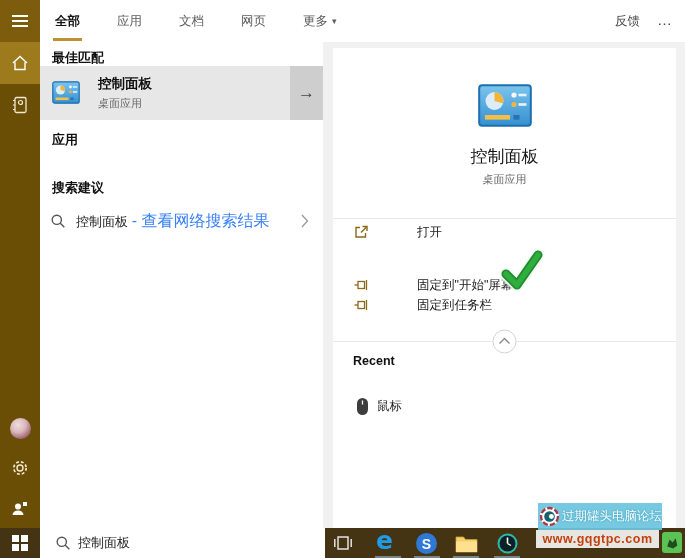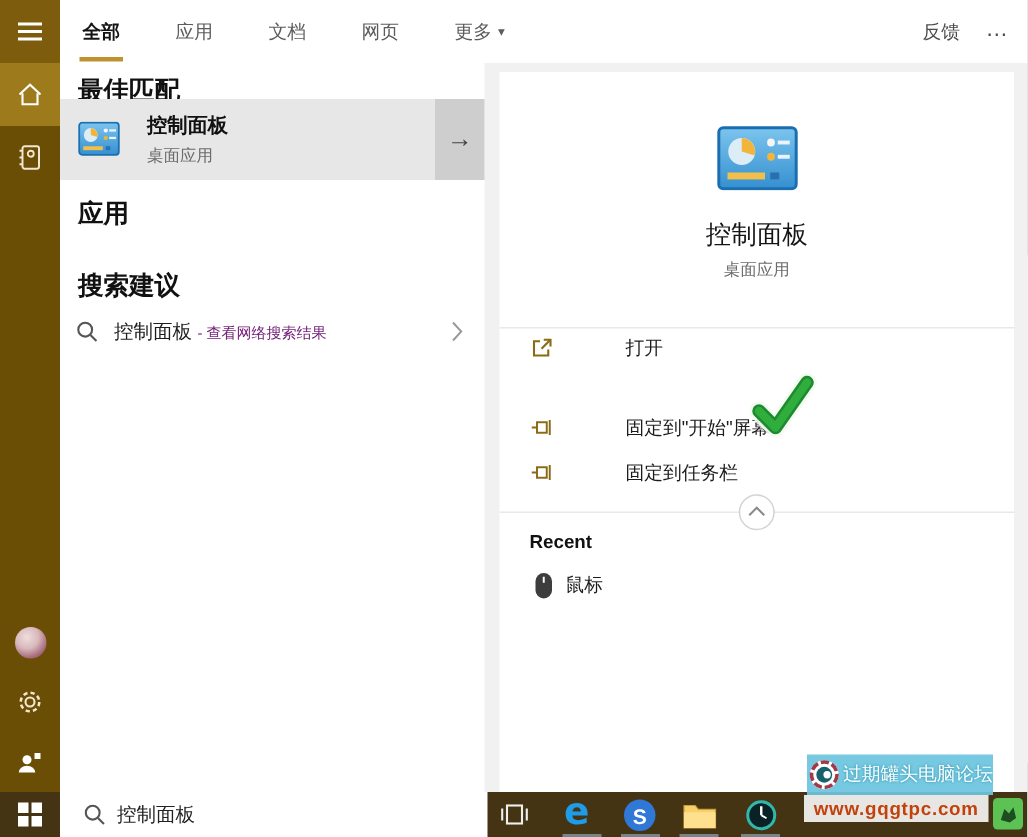--- a/index.html
+++ b/index.html
@@ -23,43 +23,43 @@
   .overflow{right:12px;top:0;height:42px;line-height:40px;font-size:15px;color:#4a4a4a;cursor:pointer;letter-spacing:1px;}
   
   .rail{left:0;top:42px;width:40px;height:486px;background:var(--sidebarBg,#6b4e06);}
   .rail-item{position:absolute;left:0;width:40px;height:42px;display:flex;align-items:center;justify-content:center;cursor:pointer;}
   .rail-item.active{background:var(--activeItemBg,#9d7b1d);}
   .avatar{left:10px;width:21px;height:21px;border-radius:50%;
     background:radial-gradient(circle at 38% 32%,#efdede 0%,#d8b8bc 40%,#a96e7e 70%,#77414e 100%);
     cursor:pointer;}
   
   .lpanel{left:40px;top:42px;width:283px;height:486px;background:#fff;}
-  .sec-header{position:absolute;left:12px;font-size:17px;font-weight:bold;color:#111;}
+  .sec-header{position:absolute;left:12px;font-size:13px;font-weight:bold;color:#111;}
   .bm-row{position:absolute;left:0;top:24px;width:250px;height:54px;background:var(--rowHighlight,#e7e7e7);cursor:pointer;}
   .bm-title{position:absolute;left:58px;top:9px;font-size:13.5px;font-weight:bold;color:#111;}
   .bm-sub{position:absolute;left:58px;top:30px;font-size:11px;color:#6b6b6b;}
   .bm-arrow{position:absolute;left:250px;top:24px;width:33px;height:54px;background:var(--arrowBtnBg,#cecece);
     display:flex;align-items:center;justify-content:center;font-size:17px;color:#444;cursor:pointer;}
   .srow{position:absolute;left:0;width:283px;height:32px;cursor:pointer;}
   .srow .lbl{position:absolute;left:36px;top:0;height:32px;line-height:32px;font-size:13px;color:#1c1c1c;white-space:nowrap;}
-  .srow .hint{font-size:10px;color:#701a75;}
+  .srow .hint{font-size:16px;color:#3b82f6;}
   .srow .chev{position:absolute;right:14px;top:9px;}
   .srow .ic{position:absolute;left:10px;top:8px;}
   
   .rpanel{left:333px;top:48px;width:343px;height:480px;background:#fff;}
   .rp-title{position:absolute;left:0;top:97px;width:100%;text-align:center;font-size:17px;color:#141414;}
   .rp-sub{position:absolute;left:0;top:124px;width:100%;text-align:center;font-size:11px;color:#6b6b6b;}
   .rp-div{position:absolute;left:0;width:343px;height:1px;background:#e8e8e8;}
   .action{position:absolute;left:0;width:343px;height:26.5px;cursor:pointer;}
   .action.hl{background:var(--rowHighlight,#e7e7e7);}
   .action .lbl{position:absolute;left:44px;top:0;height:26.5px;line-height:26.5px;font-size:12.5px;color:#1c1c1c;margin-left:40px;}
   .action .ic{position:absolute;left:20px;top:5px;}
   .chevcircle{position:absolute;left:159px;top:281px;width:25px;height:25px;cursor:pointer;}
   .recent-h{position:absolute;left:20px;top:306px;font-size:12.5px;font-weight:bold;color:#111;}
-  .recent-row{position:absolute;left:0;top:329px;width:324px;height:27px;cursor:pointer;}
+  .recent-row{position:absolute;left:0;top:345px;width:324px;height:27px;cursor:pointer;}
   .recent-row .lbl{position:absolute;left:44px;top:0;height:27px;line-height:27px;font-size:12.5px;color:#1c1c1c;}
   .recent-row .ic{position:absolute;left:23px;top:4px;}
   
   .taskbar{left:0;top:528px;width:685px;height:30px;background:var(--taskbarBg,#443414);}
   .startbtn{left:0;top:528px;width:40px;height:30px;display:flex;align-items:center;justify-content:center;cursor:pointer;}
   .winlogo{display:grid;grid-template-columns:7px 7px;grid-template-rows:7px 7px;gap:1.6px;}
   .winlogo i{background:#fff;}
   .tsearch{left:40px;top:528px;width:285px;height:30px;background:#fff;cursor:text;}
   .tsearch .txt{position:absolute;left:38px;top:0;height:30px;line-height:30px;font-size:13px;color:#222;}
   .tsearch .ic{position:absolute;left:15px;top:7px;}
@@ -222,21 +222,21 @@
       <span class="lbl">打开</span>
     </div>
     <div class="action" style="top:224px;">
       <svg class="ic" width="16" height="16" viewBox="0 0 16 16">
         <line x1="1.5" y1="8" x2="5" y2="8" stroke="var(--actionIcon,#8a6a14)" stroke-width="1.3"></line>
         <rect x="5" y="4.5" width="6.5" height="7" stroke="var(--actionIcon,#8a6a14)" stroke-width="1.3" fill="none"></rect>
         <line x1="13.5" y1="3" x2="13.5" y2="13" stroke="var(--actionIcon,#8a6a14)" stroke-width="1.3"></line>
       </svg>
       <span class="lbl">固定到"开始"屏幕</span>
     </div>
-    <div class="action" style="top:254px;">
+    <div class="action" style="top:244px;">
       <svg class="ic" width="16" height="16" viewBox="0 0 16 16">
         <line x1="1.5" y1="8" x2="5" y2="8" stroke="var(--actionIcon,#8a6a14)" stroke-width="1.3"></line>
         <rect x="5" y="4.5" width="6.5" height="7" stroke="var(--actionIcon,#8a6a14)" stroke-width="1.3" fill="none"></rect>
         <line x1="13.5" y1="3" x2="13.5" y2="13" stroke="var(--actionIcon,#8a6a14)" stroke-width="1.3"></line>
       </svg>
       <span class="lbl">固定到任务栏</span>
     </div>
 
     <div class="rp-div" style="top:293px;"></div>
     <div class="chevcircle">

